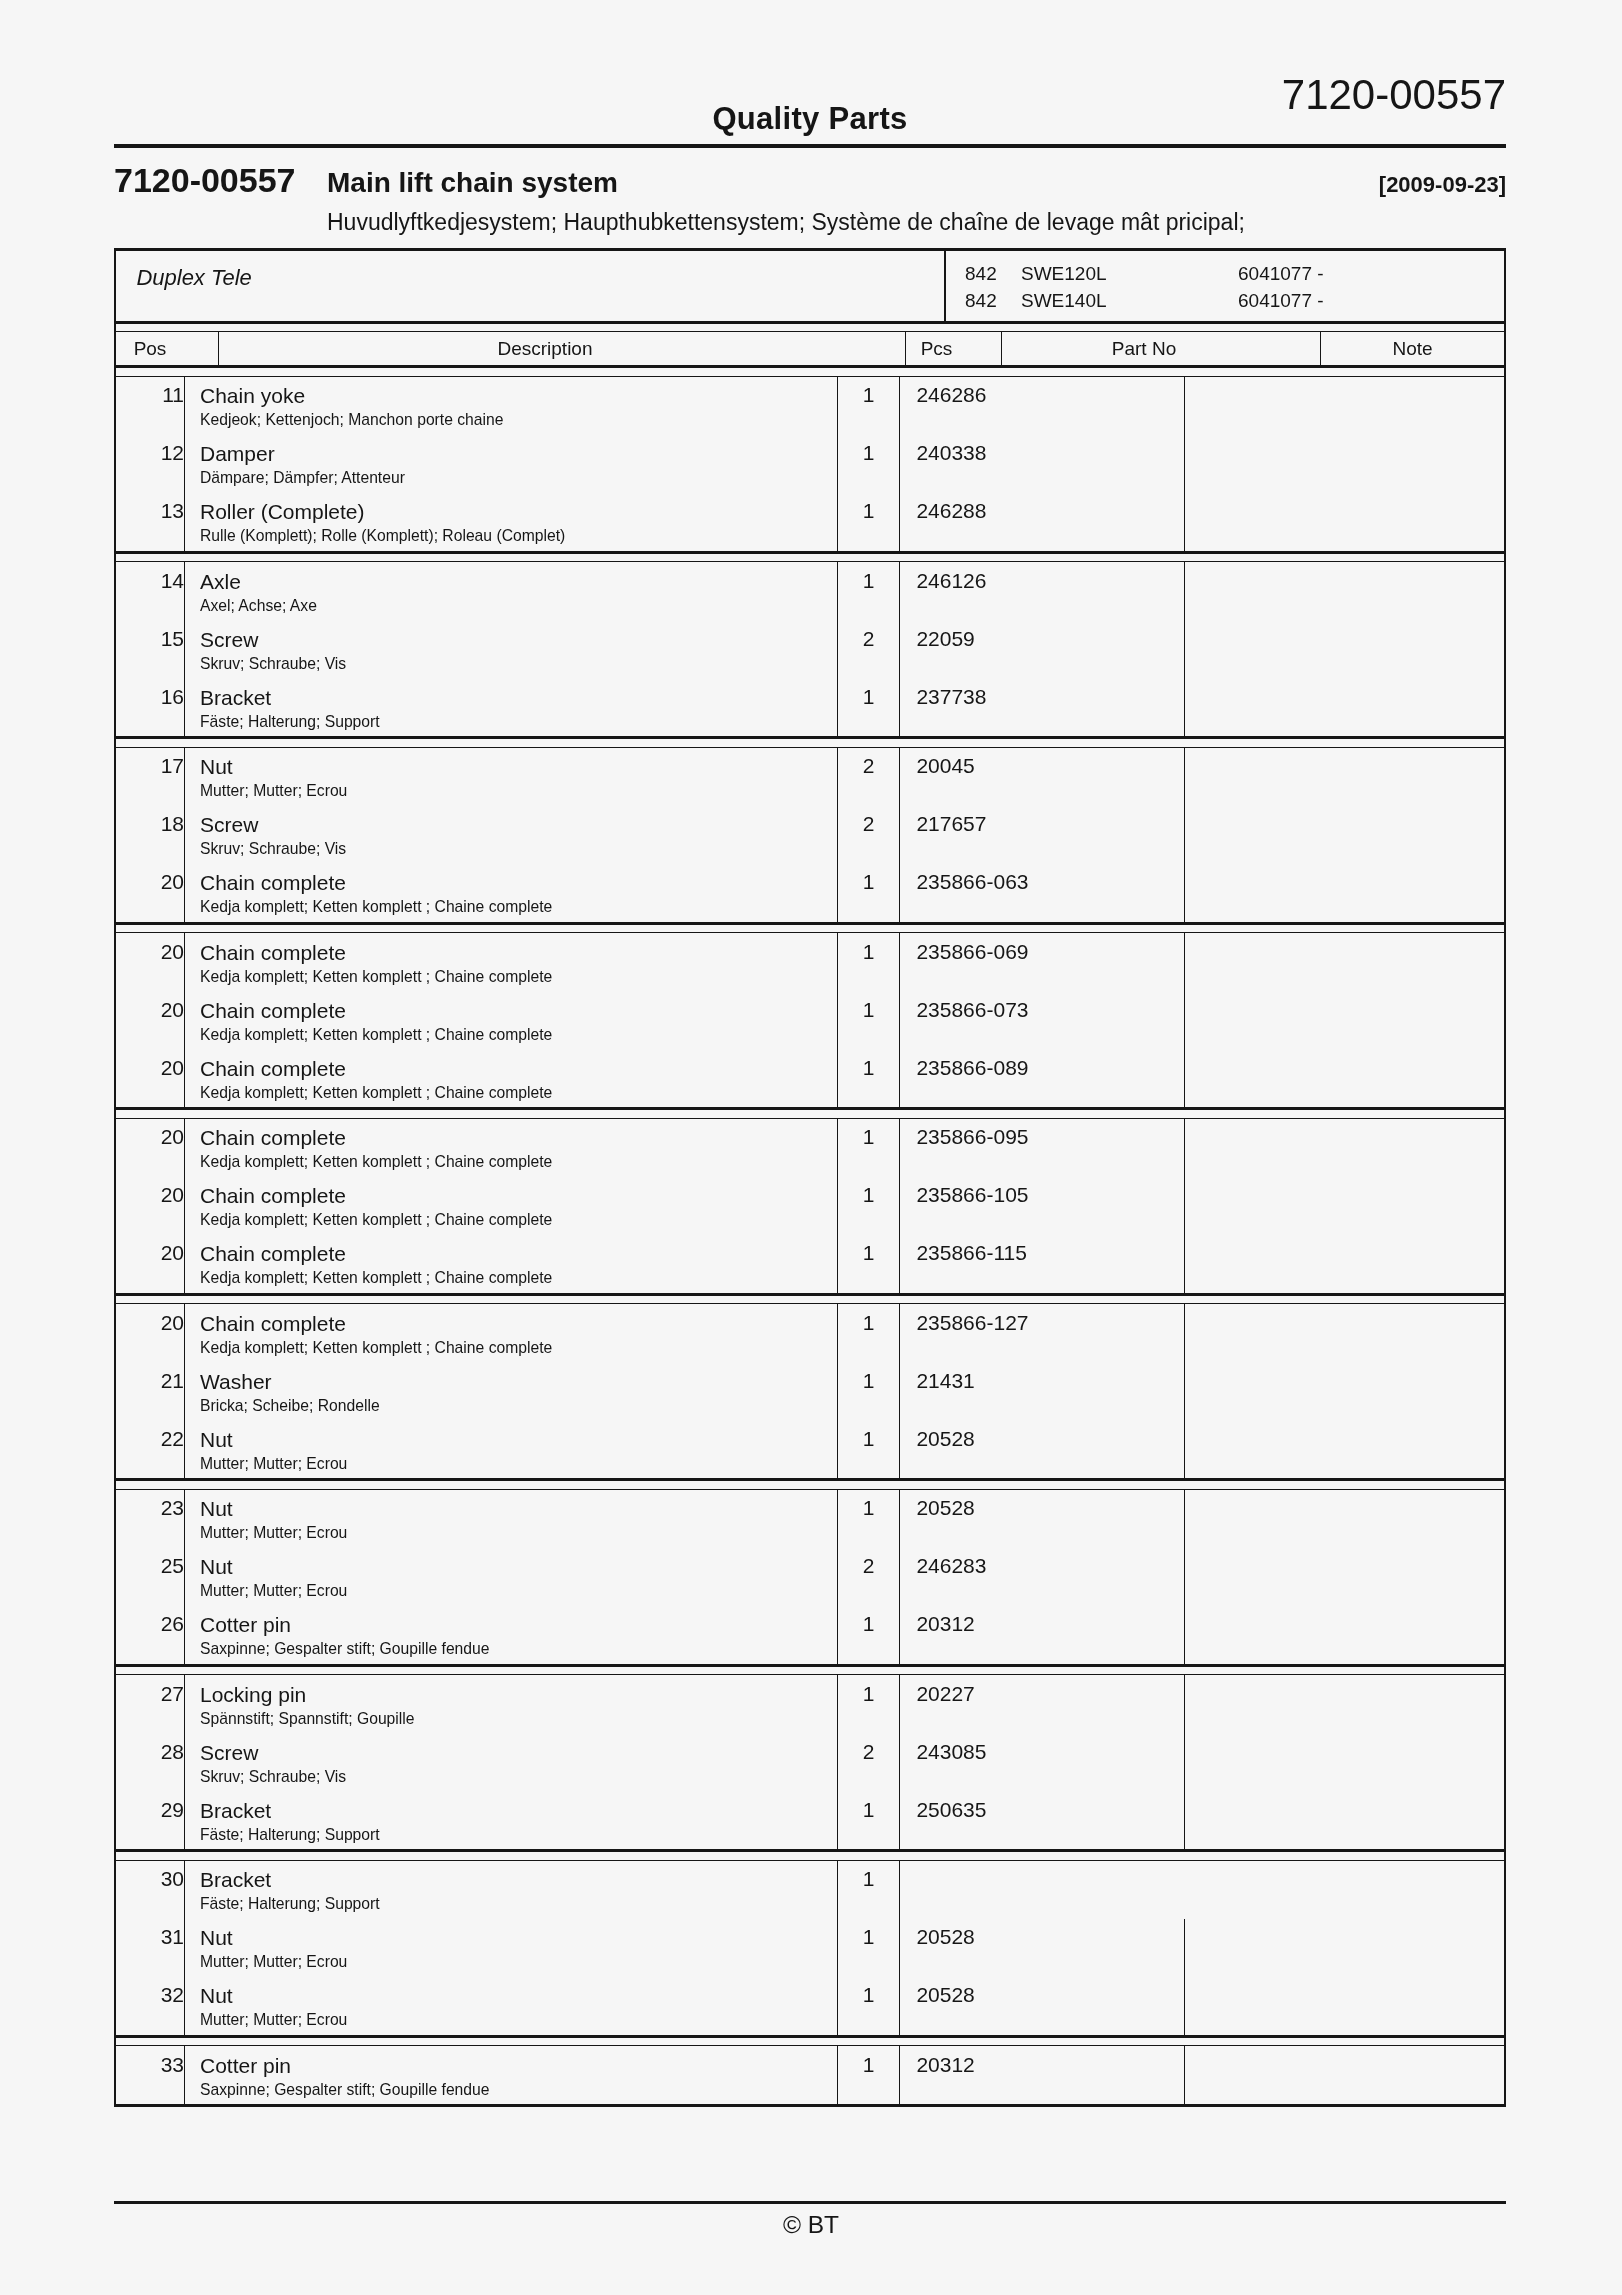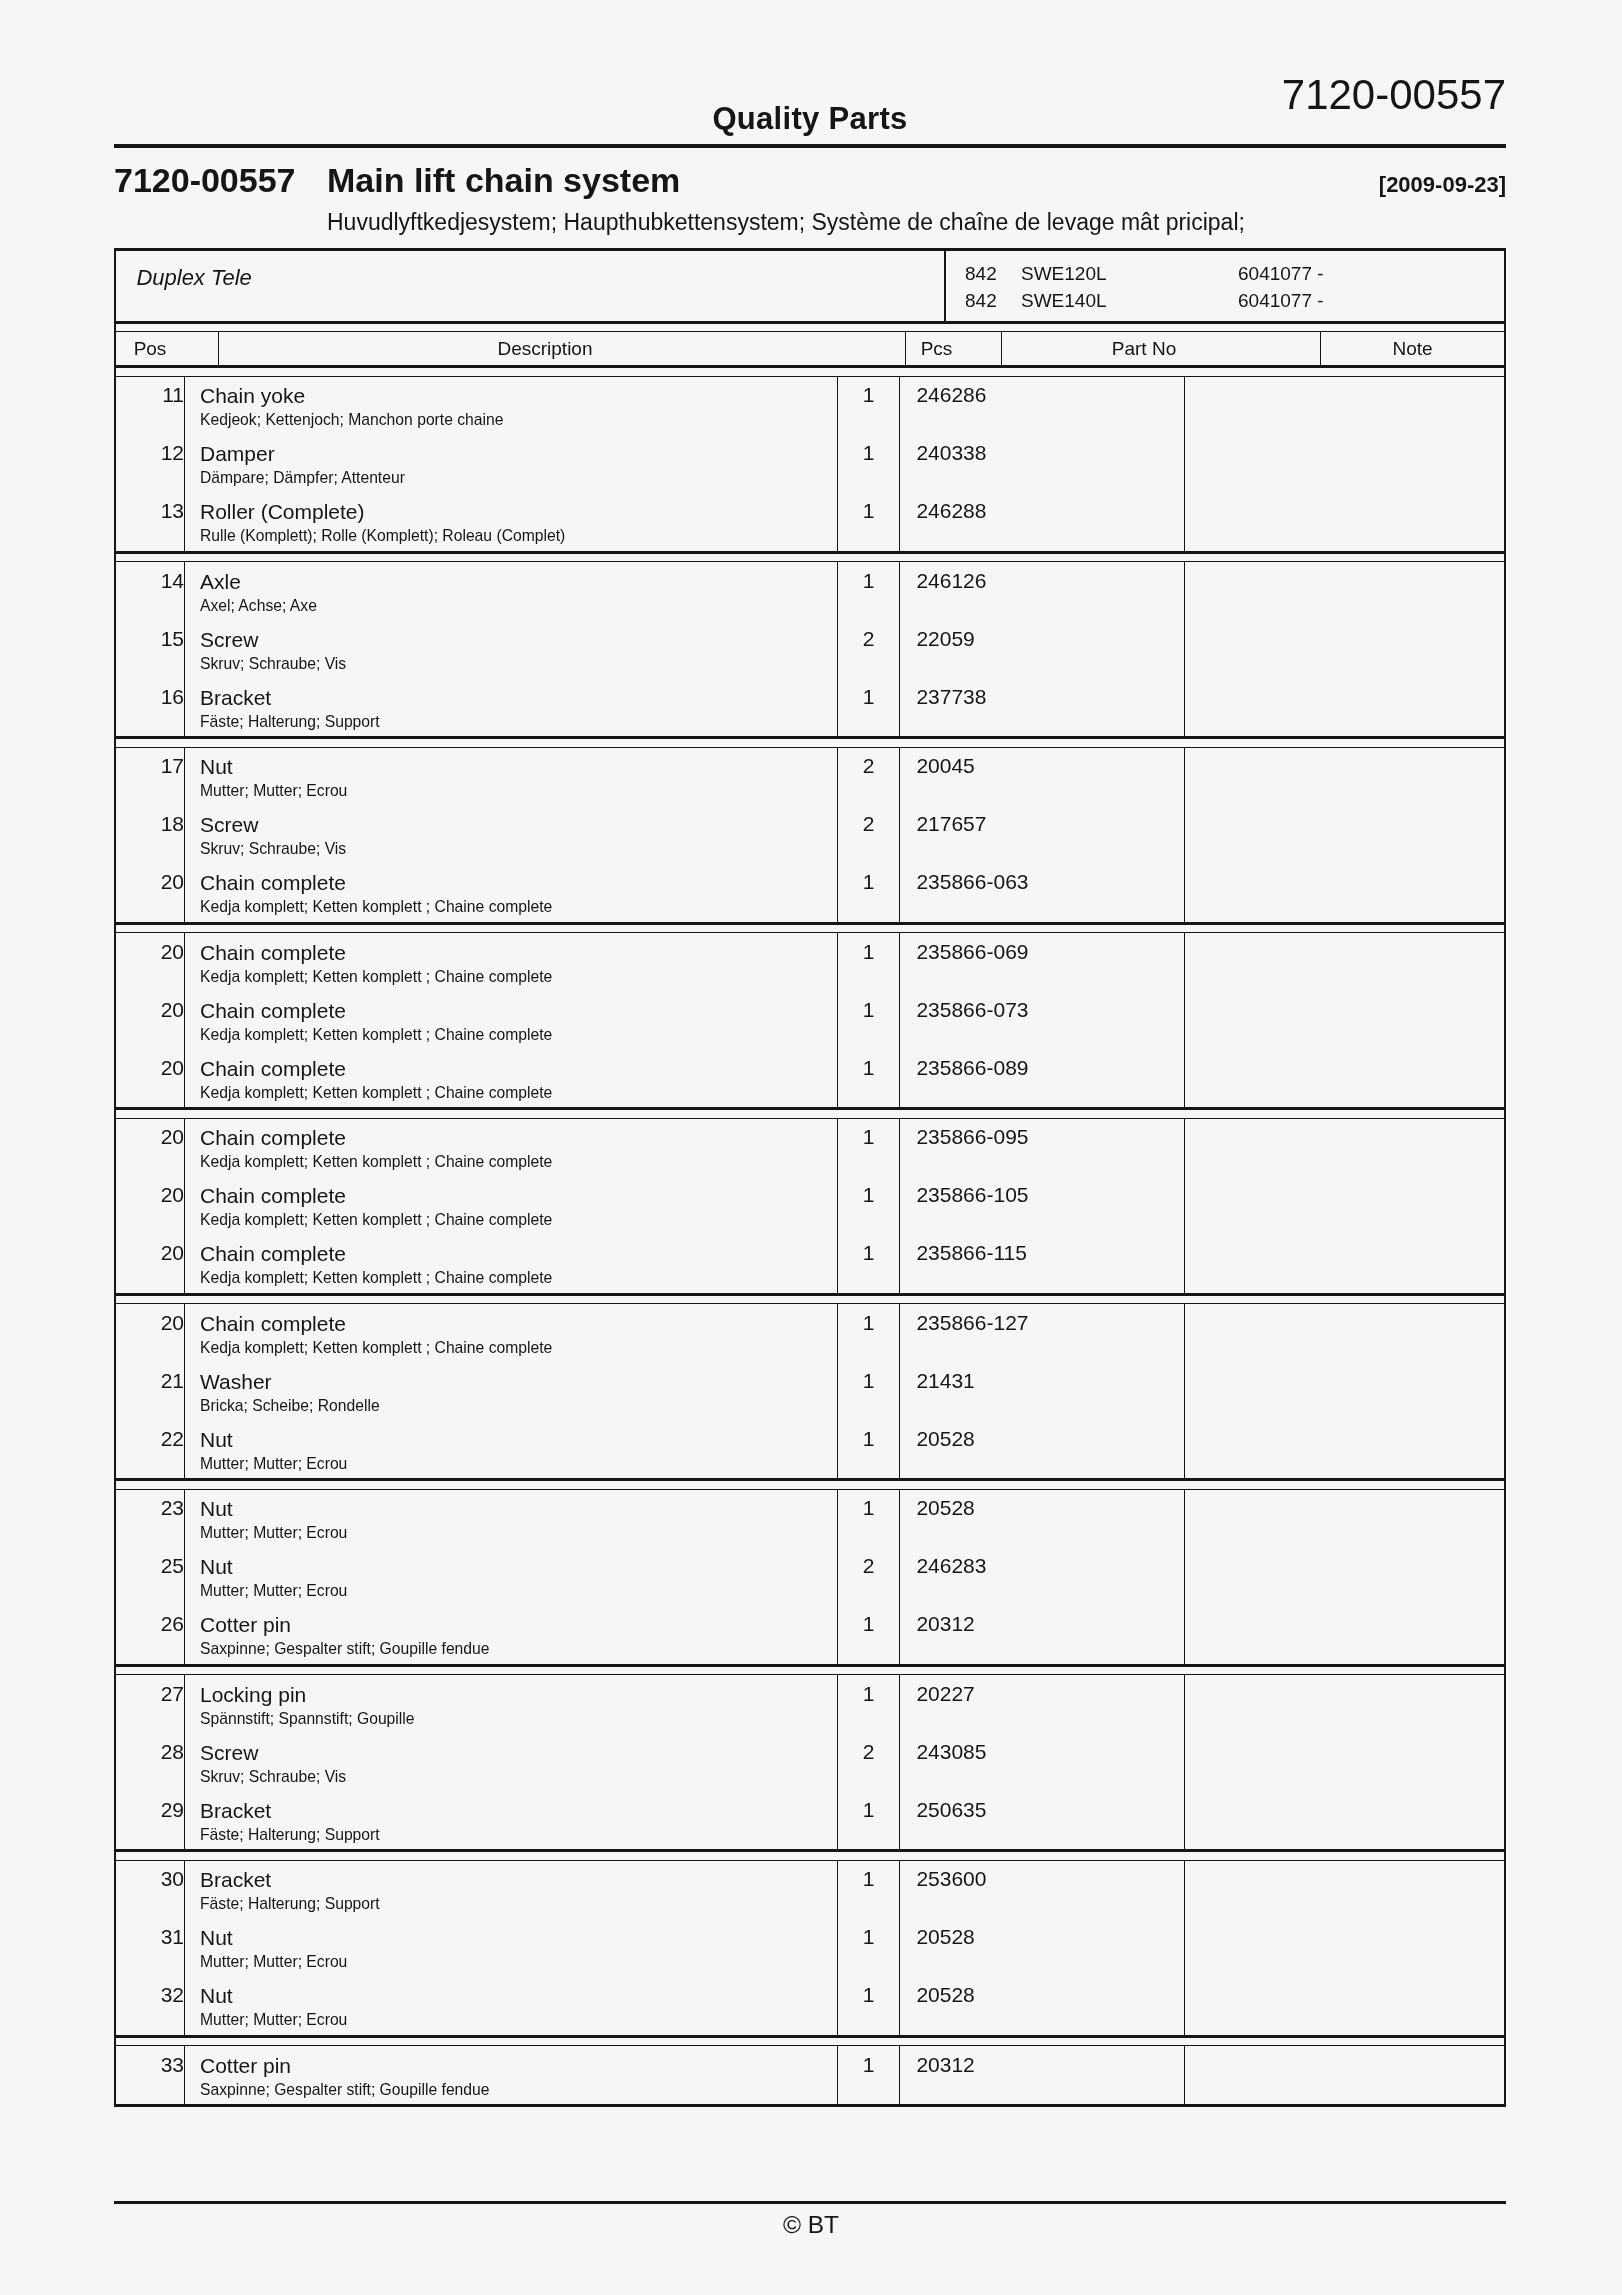--- a/index.html
+++ b/index.html
@@ -42,21 +42,21 @@
     background: #161616;
   }
 
   
   .title-row {
     display: flex;
     align-items: baseline;
     margin-top: 13.6px;
   }
   .t-num   { font-size: 34px; font-weight: bold; width: 213px; flex: 0 0 auto; }
-  .t-title { font-size: 34px; font-weight: bold; }
+  .t-title { font-size: 28px; font-weight: bold; }
   .t-date  { margin-left: auto; font-size: 22px; font-weight: bold; }
   .subtitle {
     margin-left: 213px;
     margin-top: 8.2px;
     font-size: 23px;
   }
 
   
   .parts-table {
     margin-top: 12.3px;
@@ -444,21 +444,20 @@
           </div>
           <div class="sep-group"></div>
           <div>
             <div class="row grid5">
     <div class="cell-pos">30</div>
     <div class="cell-desc">
       <div class="desc-title">Bracket</div>
       <div class="desc-sub">Fäste; Halterung; Support</div>
     </div>
     <div class="cell-pcs">1</div>
-    <div class="cell-part">253600</div>
     <div class="cell-note"></div>
   </div>
             <div class="row grid5">
     <div class="cell-pos">31</div>
     <div class="cell-desc">
       <div class="desc-title">Nut</div>
       <div class="desc-sub">Mutter; Mutter; Ecrou</div>
     </div>
     <div class="cell-pcs">1</div>
     <div class="cell-part">20528</div>

